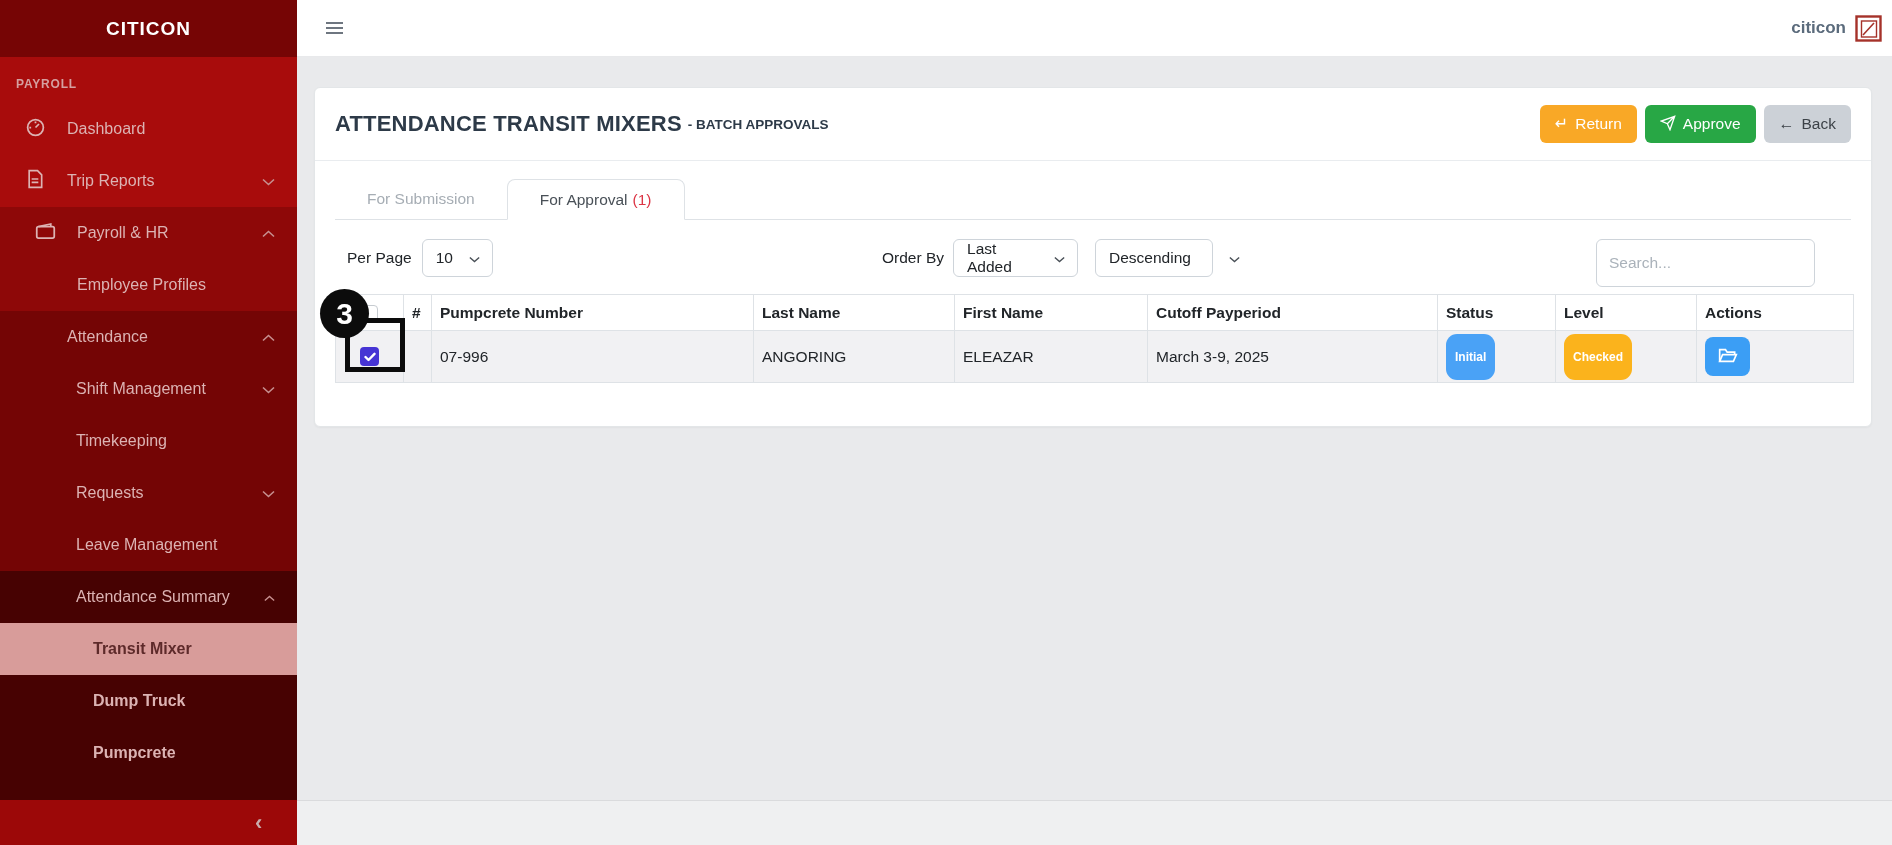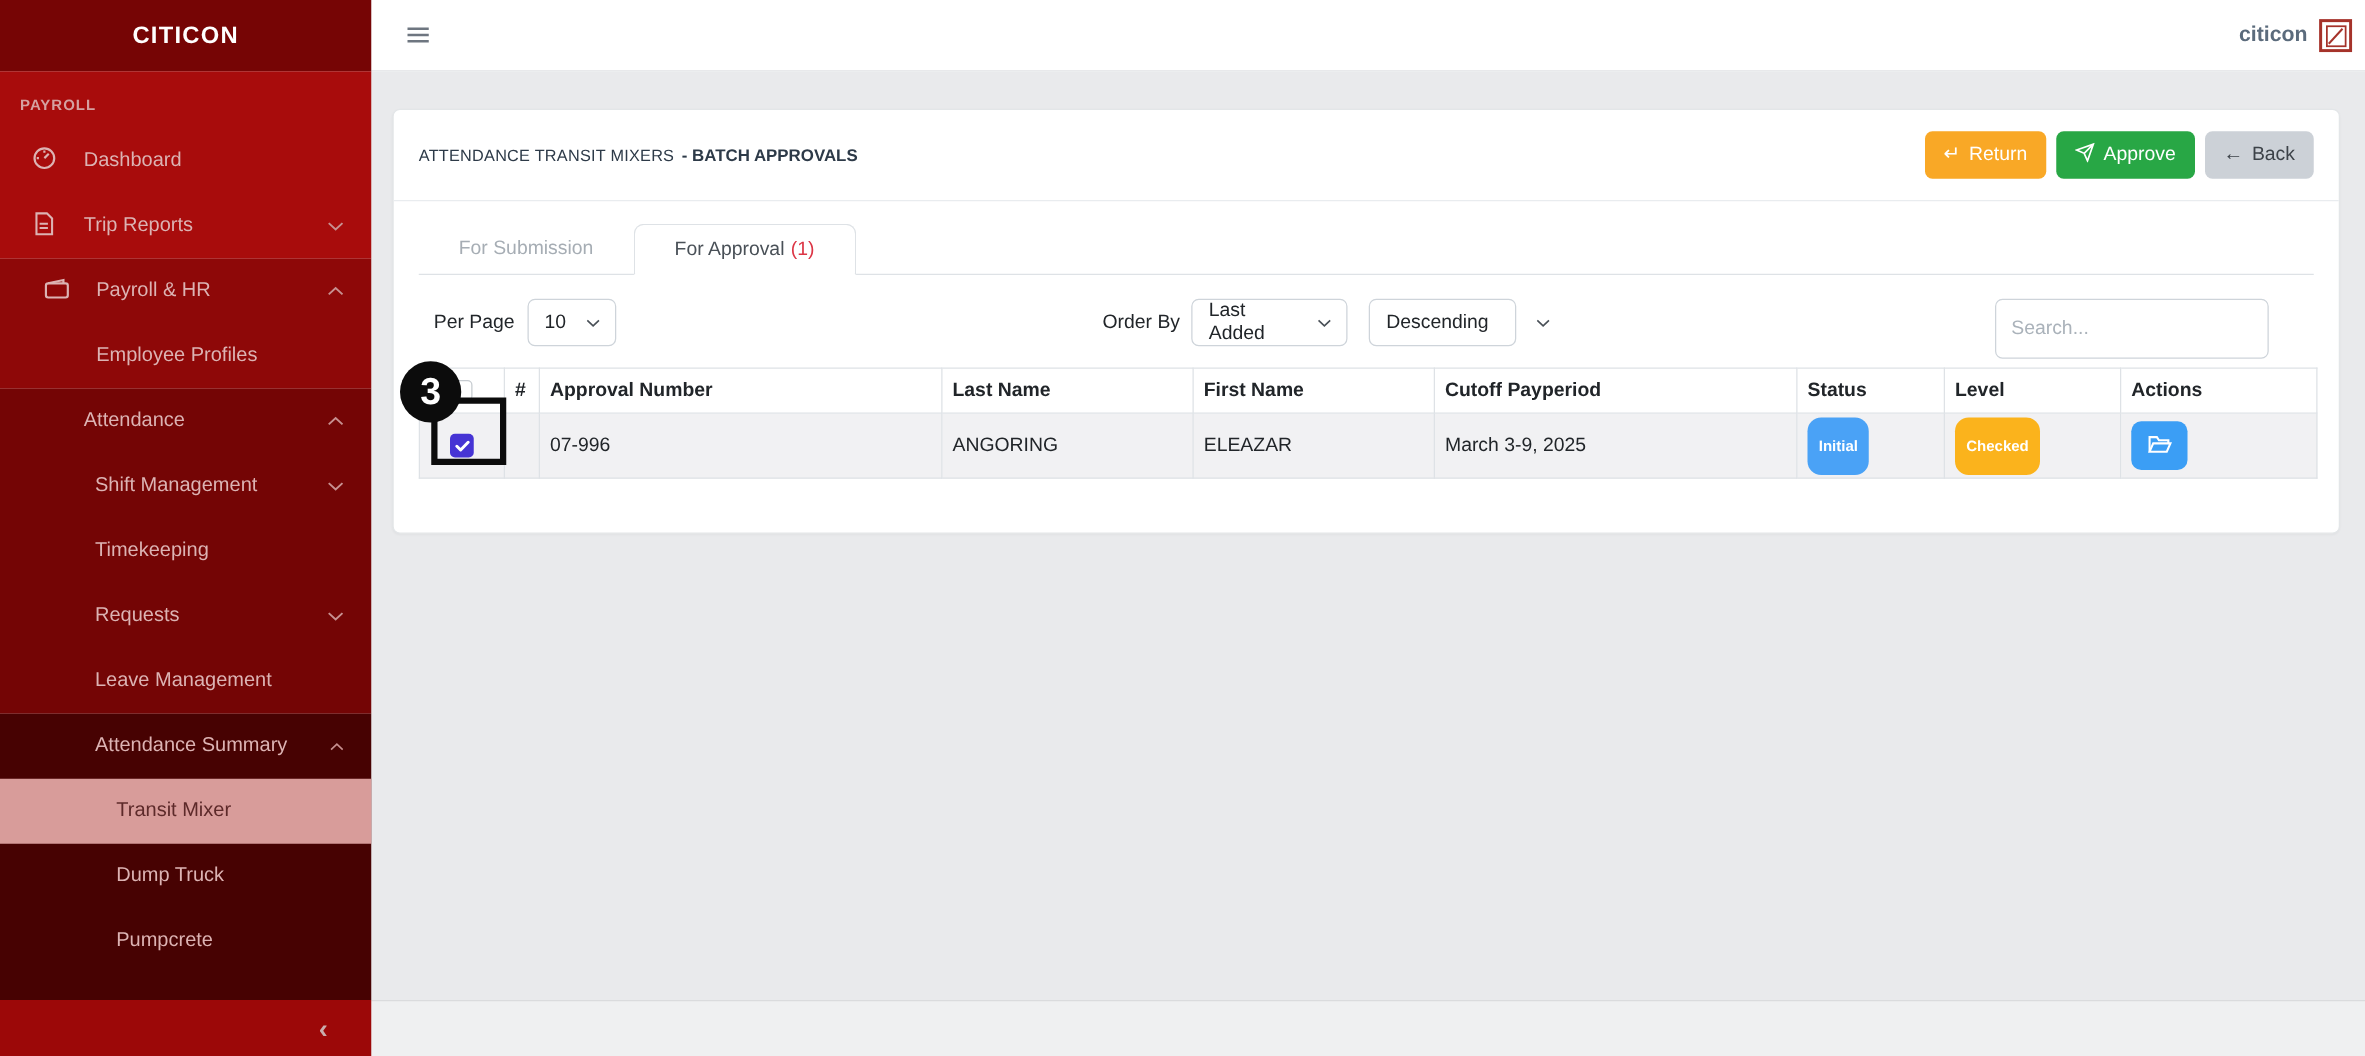--- a/index.html
+++ b/index.html
@@ -13,41 +13,41 @@
   .sb-brand { color:#fff; font-size:19px; font-weight:bold; letter-spacing:1px; }
   .sb-main { background:#a80c0c; padding-top:20px; }
   .sb-label { color:#d5a0a0; font-size:12px; font-weight:bold; letter-spacing:.8px; padding:0 0 12px 16px; }
   .sb-sec2 { background:#8e0808;padding-left:10px; }
   .sb-sec3 { background:#740505; }
   .sb-sec4 { background:#470202; flex:1; }
   .sb-item { height:52px; display:flex; align-items:center; color:#dcb3b3; font-size:16px; position:relative; cursor:pointer; }
   .sb-item .sb-ico { position:absolute; left:24px; width:22px; text-align:center; }
   .sb-item .sb-txt { margin-left:67px; }
   .sb-item.ind2 .sb-txt { margin-left:76px; }
-  .sb-item.ind3 .sb-txt { margin-left:93px; }
+  .sb-item.ind3 .sb-txt { margin-left:93px;font-weight:bold; }
   .sb-item .chev { position:absolute; right:22px; color:#c79090; }
   .sb-item.active { background:#d89c9a; color:#5d2a2a; }
   .sb-footer { height:45px; background:#9c0808; display:flex; align-items:center; }
   .collapse-ico { margin-left:255px; color:#c9adad; font-size:22px; font-weight:bold; cursor:pointer; line-height:1; }
 
   
   .topbar { position:absolute; left:297px; top:0; width:1595px; height:57px; background:#fff;
     border-bottom:1px solid #e8e9eb; display:flex; align-items:center; }
   .hamburger { margin-left:29px; width:17px; cursor:pointer; }
   .hamburger span { display:block; height:2px; background:#6e7680; margin:3px 0; }
   .top-right { position:absolute; right:10px; display:flex; align-items:center; gap:9px; }
   .top-brand { color:#5b6b7c; font-size:17px; font-weight:bold; }
   .top-logo { width:27px; height:27px; }
 
   
   .main { position:absolute; left:297px; top:57px; width:1595px; height:743px; }
   .card { position:absolute; left:17px; top:30px; width:1558px; height:340px; background:#fff;
     border:1px solid #e3e6e8; border-radius:6px; box-shadow:0 1px 2px rgba(0,0,0,.04); }
   .card-header { height:73px; border-bottom:1px solid #e9ecef; display:flex; align-items:center; padding:0 20px; }
-  .pg-title { color:#2d3a48; font-size:13px; font-weight:normal; letter-spacing:.2px; }
+  .pg-title { color:#2d3a48; font-size:22px; font-weight:bold; letter-spacing:.2px; }
   .pg-subtitle { color:#2d3a48; font-size:13.5px; font-weight:bold; margin-left:6px; }
   .hdr-btns { margin-left:auto; display:flex; gap:8px; }
   .btn { height:38px; border:none; border-radius:6px; font-size:15.5px; padding:0 15px;
     display:flex; align-items:center; gap:7px; cursor:pointer;
     font-family:"Liberation Sans","DejaVu Sans",sans-serif; }
   .btn-return { color:#fff; }
   .btn-approve { color:#fff; }
   .btn-back { color:#3c4248; }
   .btn .bico { font-size:16px; line-height:1; }
 
@@ -291,21 +291,21 @@
           <col class="col-first">
             <col class="col-cut">
             <col class="col-status">
             <col class="col-level">
             <col>
         </colgroup>
         <tbody>
             <tr>
           <th class="cell-chk"><span class="chkbox"></span></th>
           <th>#</th>
-          <th>Approval Number</th>
+          <th>Pumpcrete Number</th>
           <th>Last Name</th>
           <th>First Name</th>
           <th>Cutoff Payperiod</th>
           <th>Status</th>
           <th>Level</th>
           <th>Actions</th>
         </tr>
         <tr>
           <td class="cell-chk">
             <span class="chkbox checked" style="background-color: rgb(70, 52, 212);">

